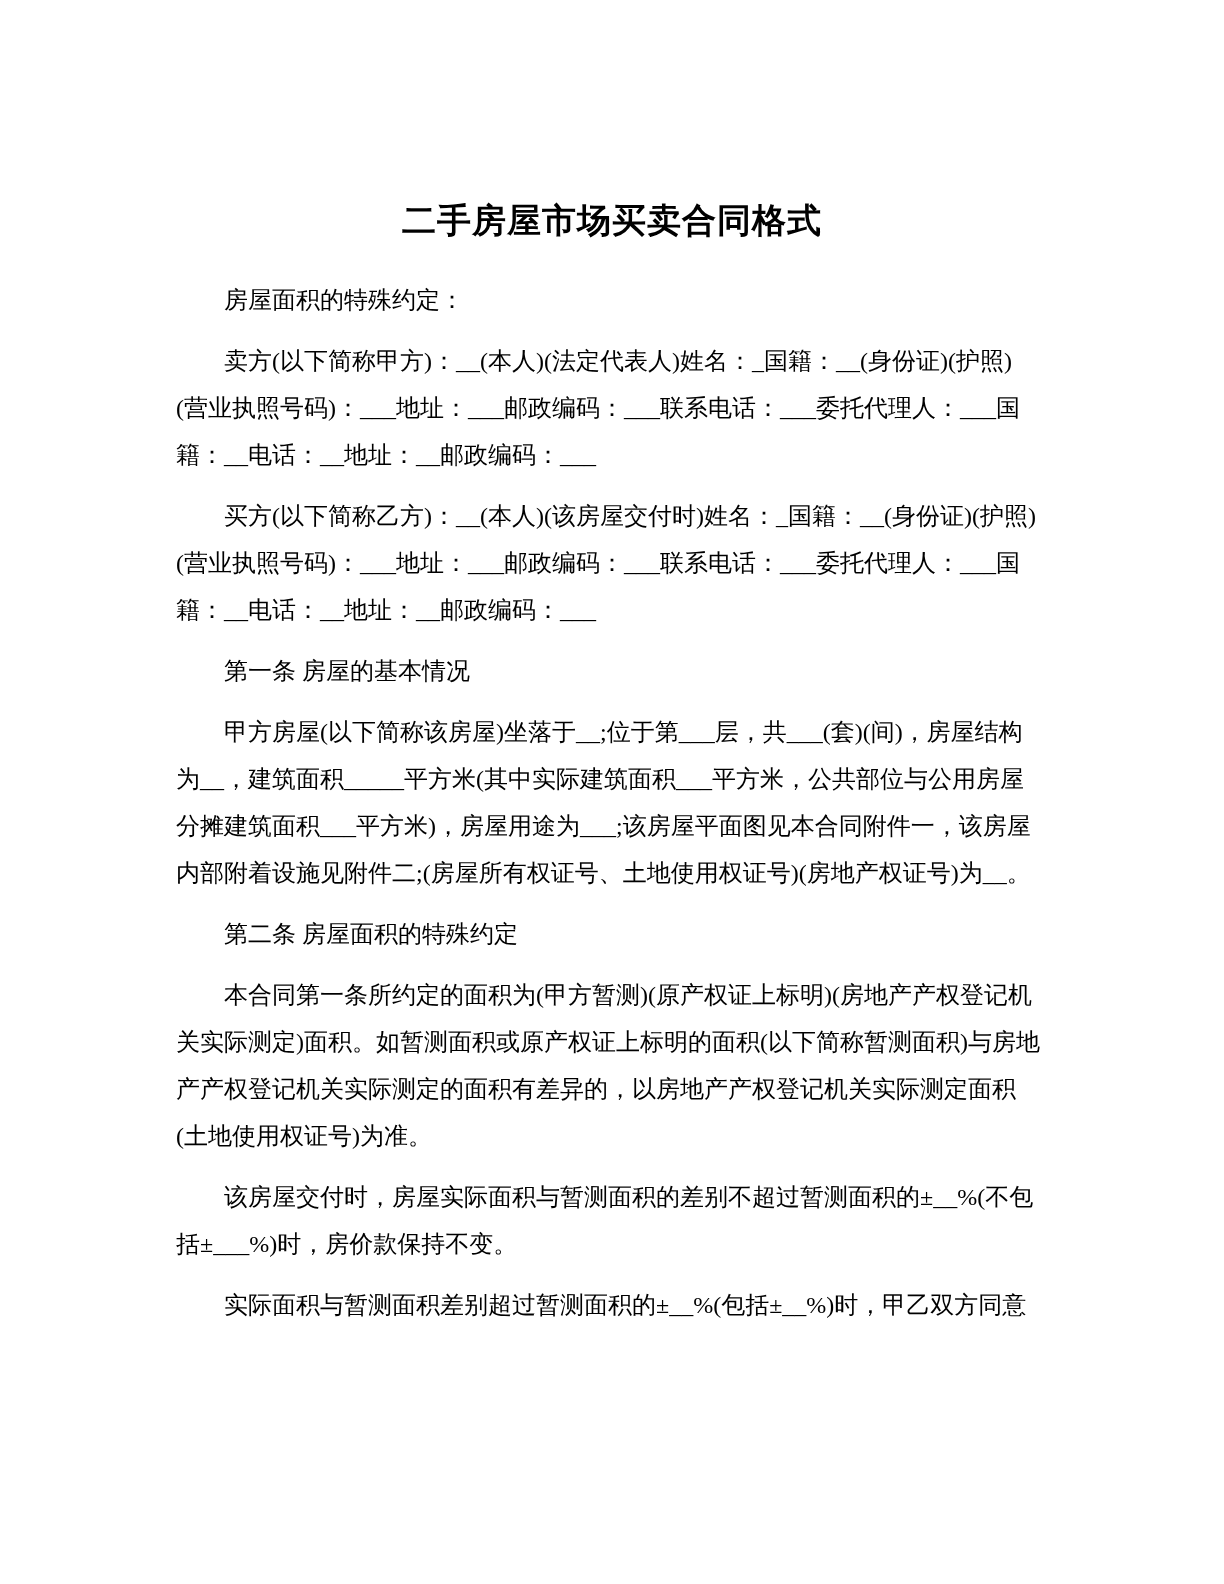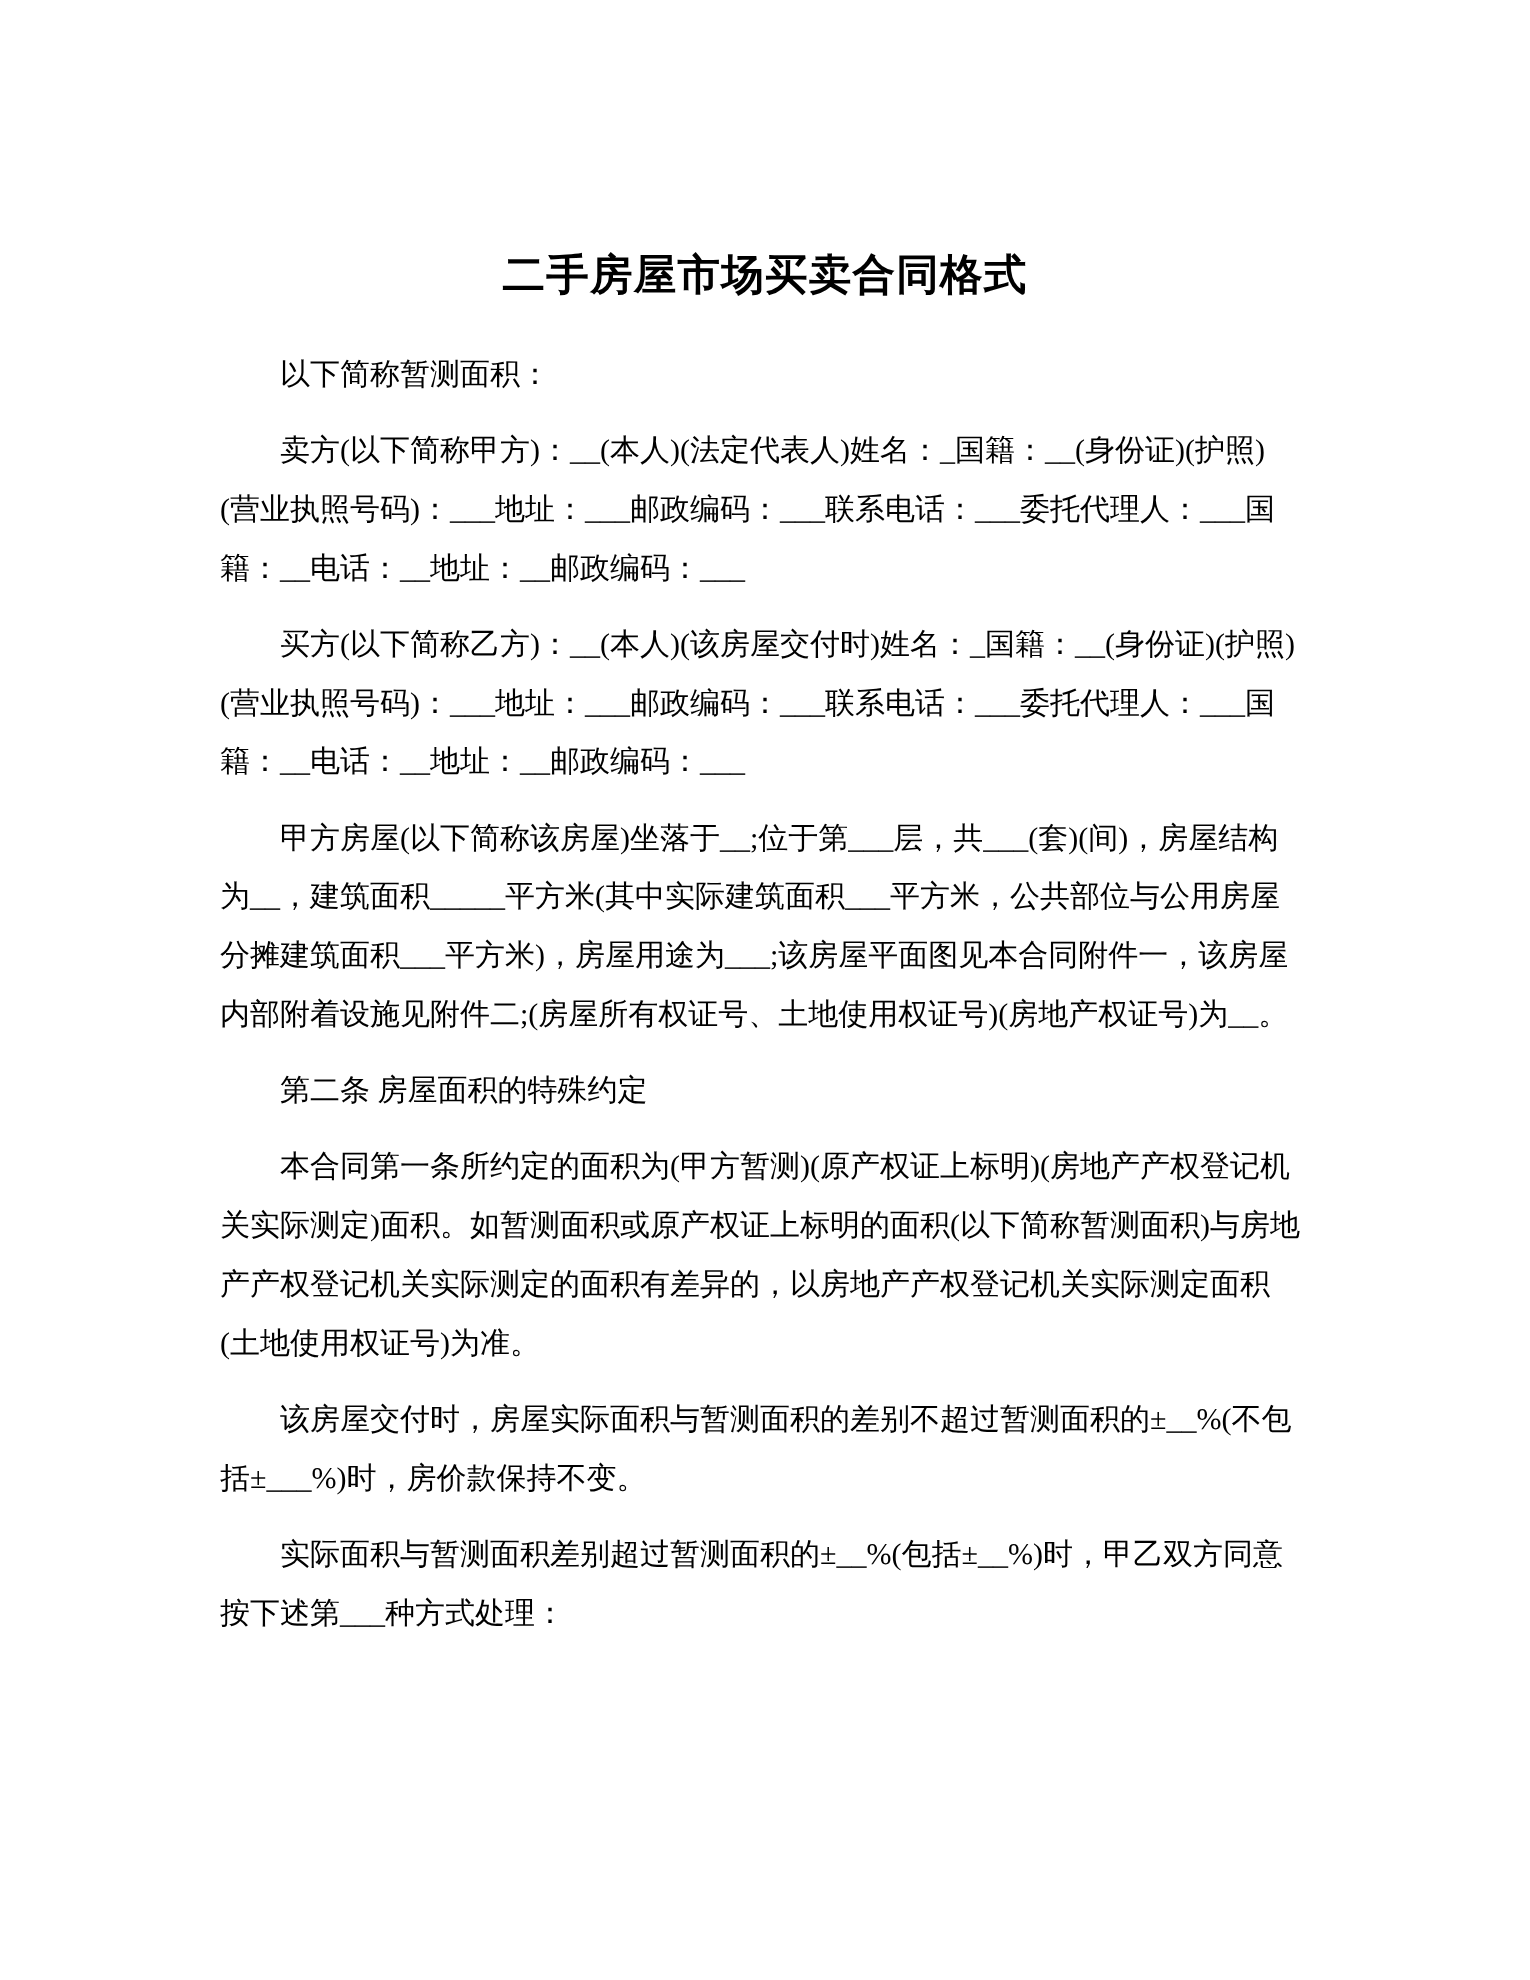--- a/index.html
+++ b/index.html
@@ -40,31 +40,34 @@
     white-space: pre;
   }
 </style>
 </head>
 <body>
 
 <div class="page">
   <h1 class="doc-title">二手房屋市场买卖合同格式</h1>
   <div>
       <p class="para">
-        <span class="line">　　以下简称暂测面积：</span>
+        <span class="line">　　房屋面积的特殊约定：</span>
       </p>
       <p class="para">
         <span class="line">　　卖方(以下简称甲方)：__(本人)(法定代表人)姓名：_国籍：__(身份证)(护照)</span>
         <span class="line">(营业执照号码)：___地址：___邮政编码：___联系电话：___委托代理人：___国</span>
         <span class="line">籍：__电话：__地址：__邮政编码：___</span>
       </p>
       <p class="para">
         <span class="line">　　买方(以下简称乙方)：__(本人)(该房屋交付时)姓名：_国籍：__(身份证)(护照)</span>
         <span class="line">(营业执照号码)：___地址：___邮政编码：___联系电话：___委托代理人：___国</span>
         <span class="line">籍：__电话：__地址：__邮政编码：___</span>
+      </p>
+      <p class="para">
+        <span class="line">　　第一条 房屋的基本情况</span>
       </p>
       <p class="para">
         <span class="line">　　甲方房屋(以下简称该房屋)坐落于__;位于第___层，共___(套)(间)，房屋结构</span>
         <span class="line">为__，建筑面积_____平方米(其中实际建筑面积___平方米，公共部位与公用房屋</span>
         <span class="line">分摊建筑面积___平方米)，房屋用途为___;该房屋平面图见本合同附件一，该房屋</span>
         <span class="line">内部附着设施见附件二;(房屋所有权证号、土地使用权证号)(房地产权证号)为__。</span>
       </p>
       <p class="para">
         <span class="line">　　第二条 房屋面积的特殊约定</span>
       </p>

